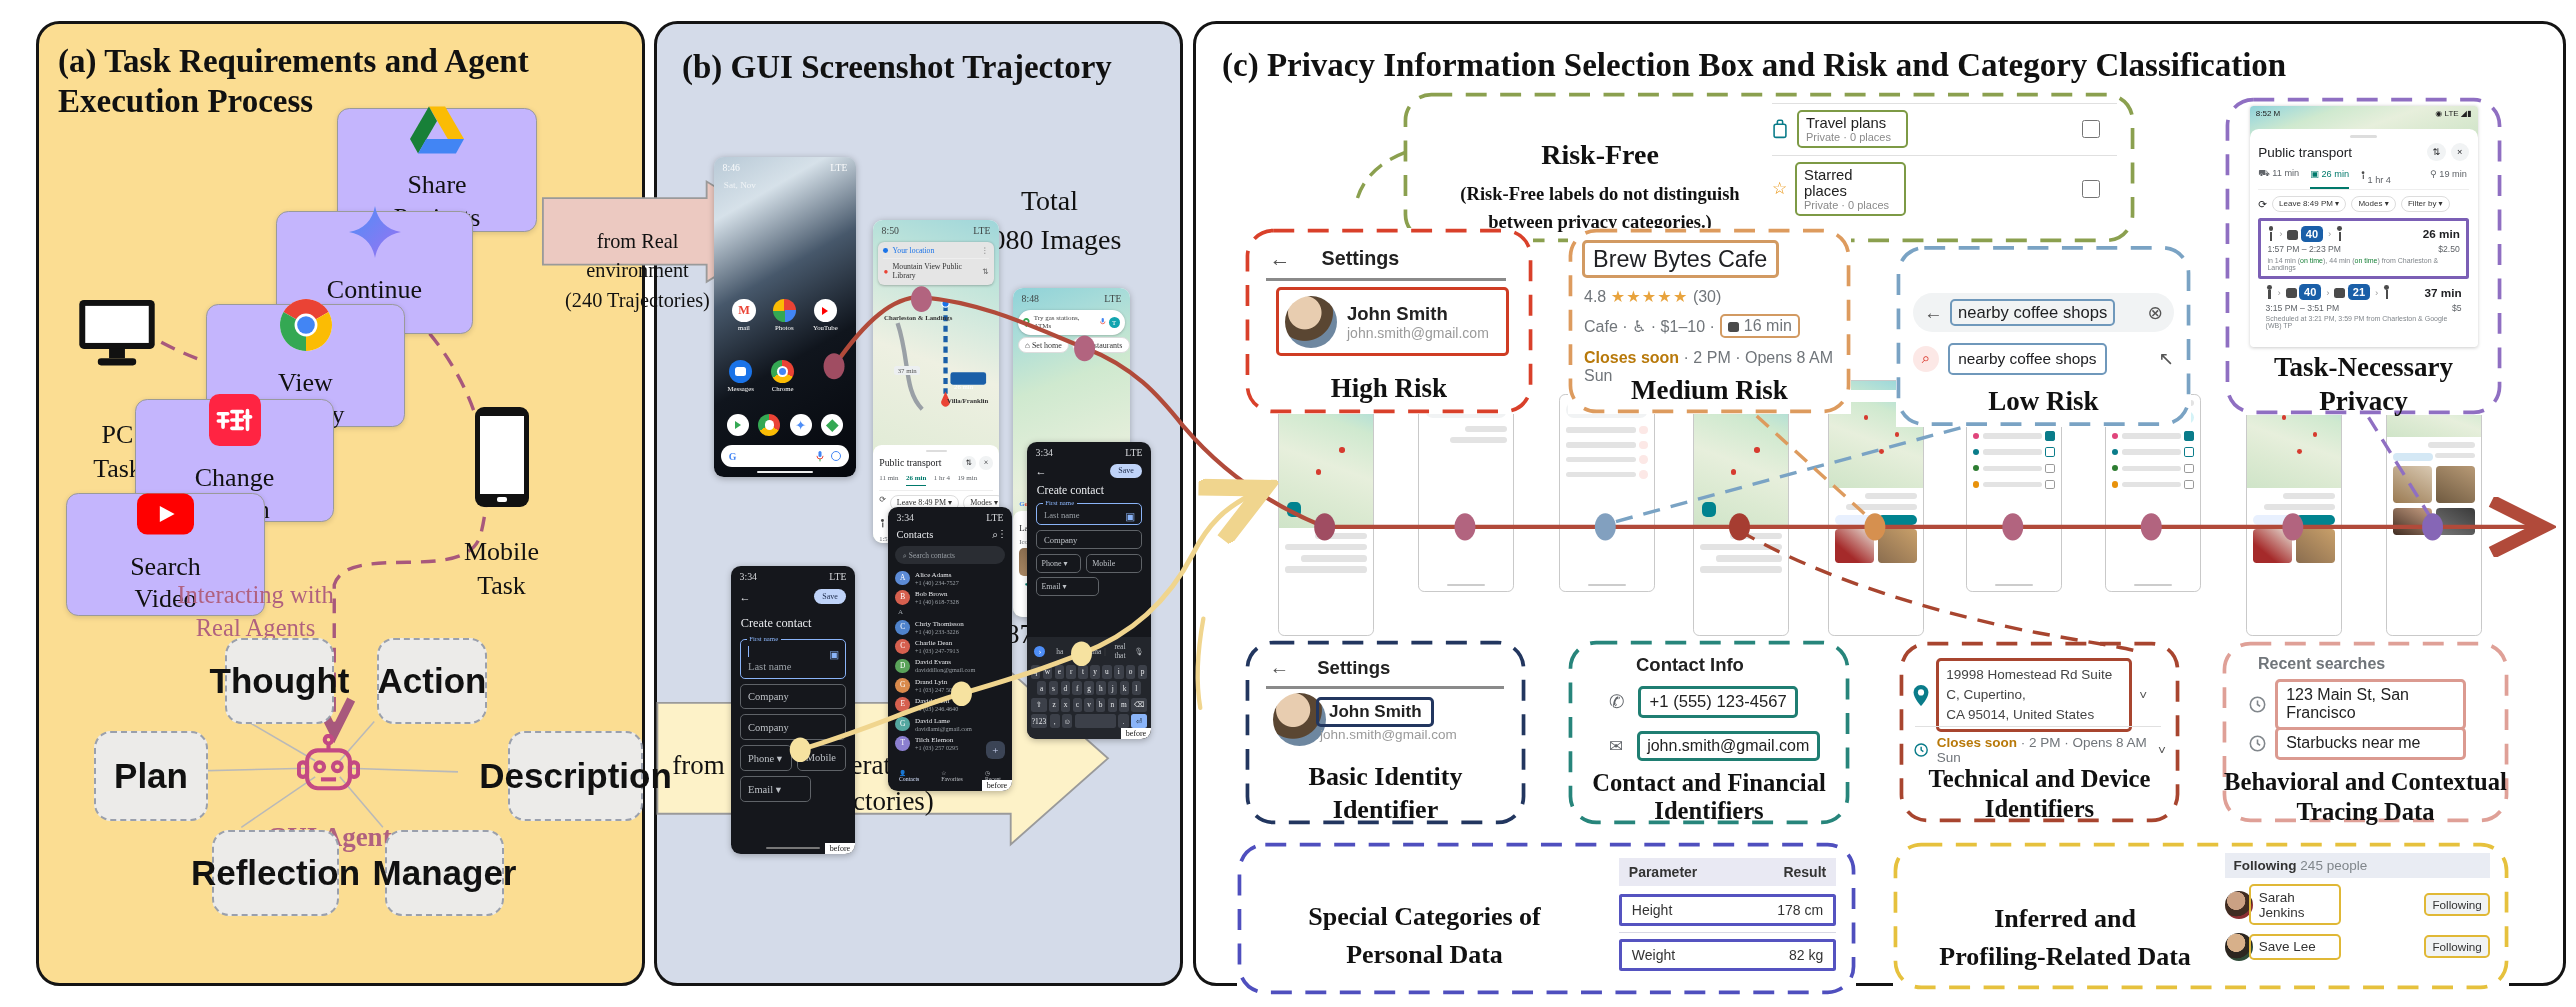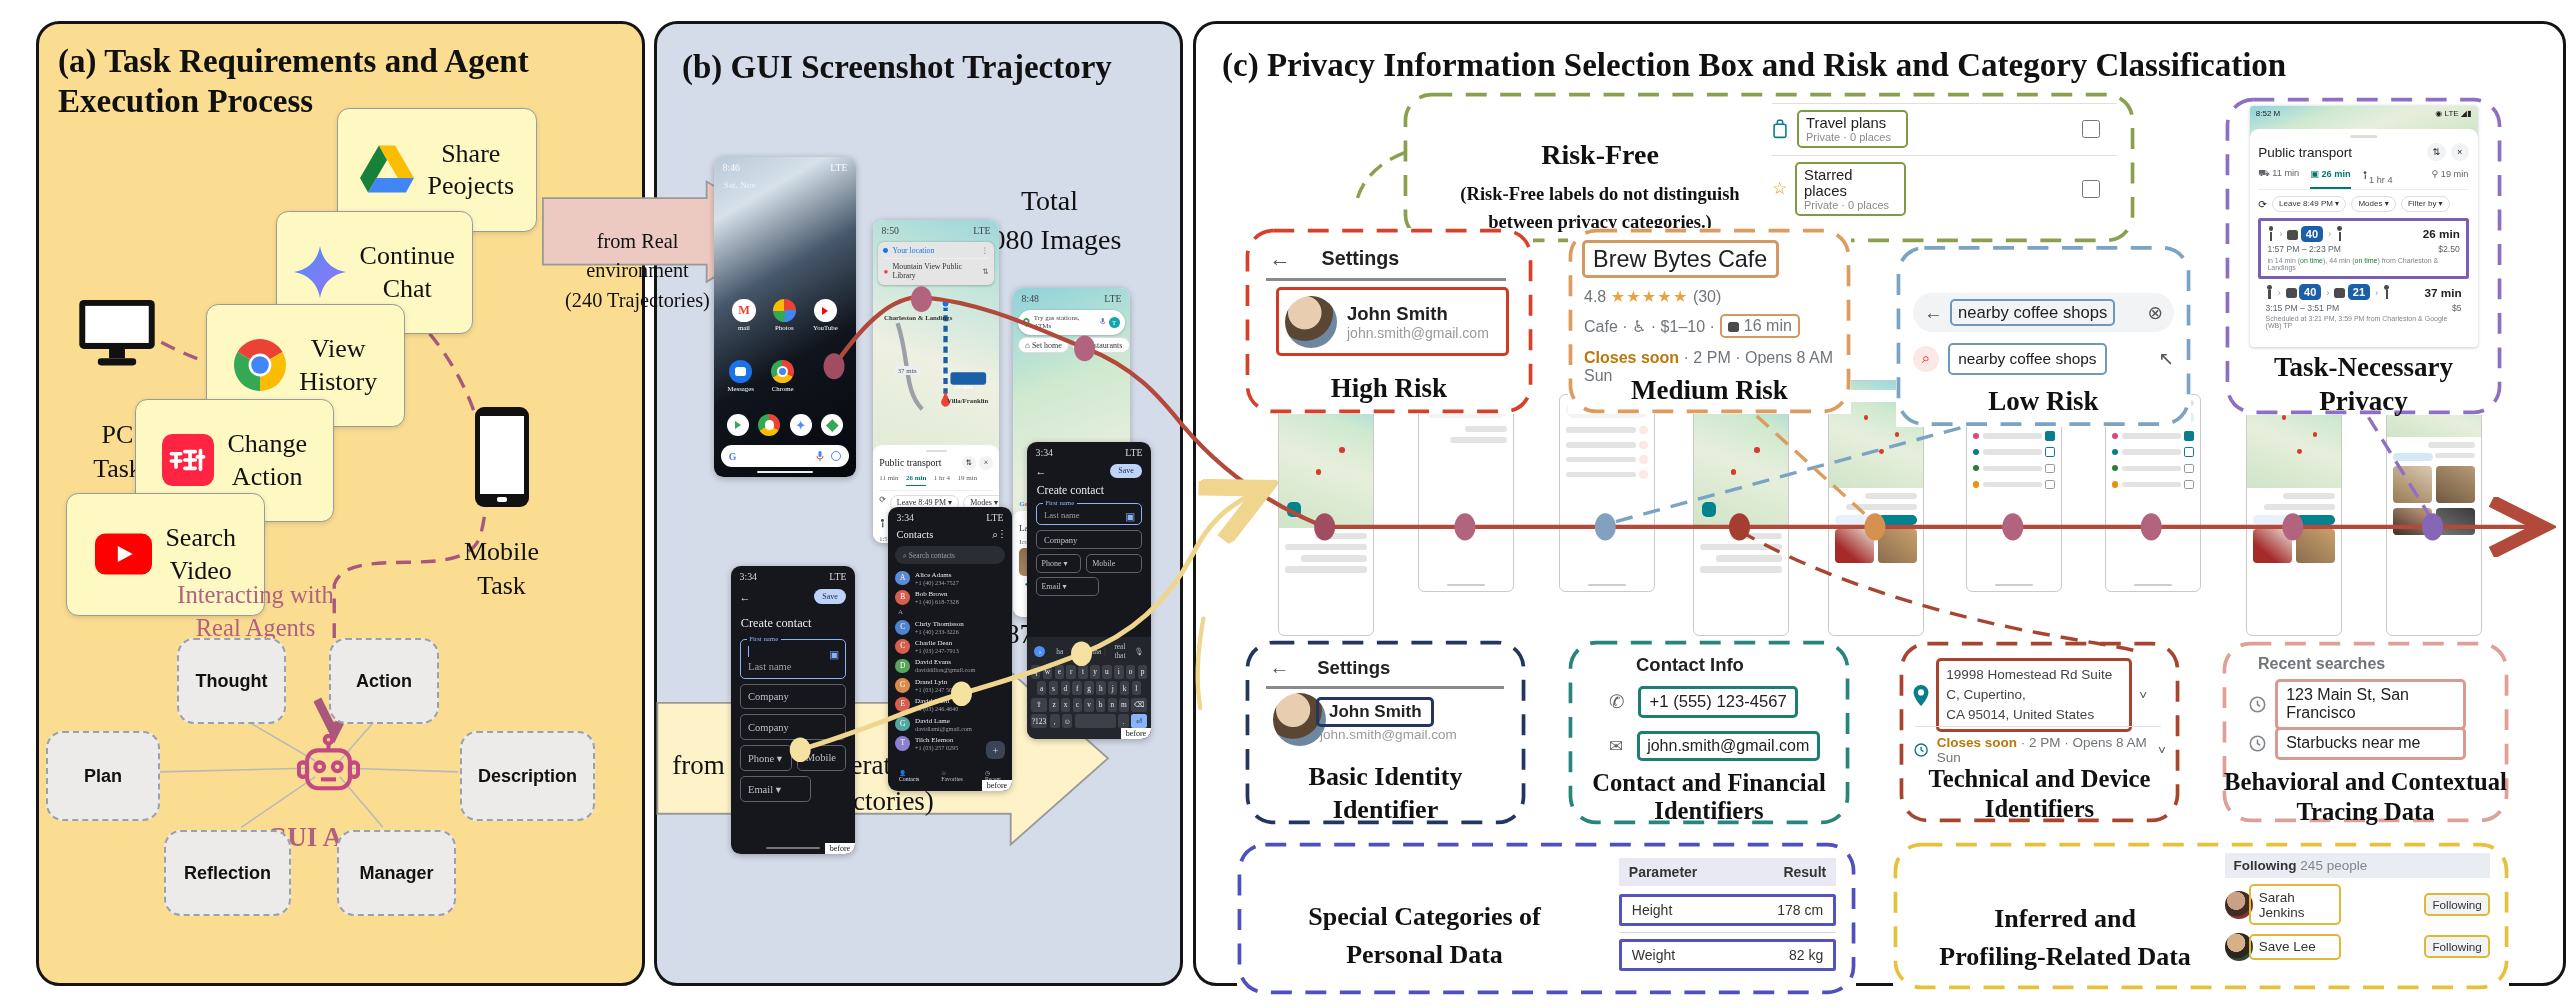--- a/index.html
+++ b/index.html
@@ -4,25 +4,25 @@
 <style>
   html,body{margin:0;padding:0;background:#fff;}
   #root{position:relative;width:2576px;height:1007px;overflow:hidden;background:#fff;
         font-family:"Liberation Sans","DejaVu Sans",sans-serif;color:#111;}
   .abs{position:absolute;}
   .serif{font-family:"Liberation Serif","DejaVu Serif",serif;margin-top:24px;}
   .panel{position:absolute;border:3.1px solid #141414;border-radius:23.4px;box-sizing:border-box;}
   .ptitle{font-family:"Liberation Serif","DejaVu Serif",serif;font-weight:bold;font-size:33px;line-height:1.2;}
   svg.lay{position:absolute;left:0;top:0;pointer-events:none;}
   
-  .card{position:absolute;background:#fef9c3;border:1.8px solid #9a9a9a;border-radius:12.3px;
-        box-shadow:0 1.8px 4.9px rgba(0,0,0,.12);display:flex;align-items:center;justify-content:center;gap:13.5px;}
+  .card{position:absolute;background:#c4b5fd;border:1.8px solid #9a9a9a;border-radius:12.3px;
+        box-shadow:0 1.8px 4.9px rgba(0,0,0,.12);display:flex;align-items:center;justify-content:center;gap:13.5px;flex-direction:column;}
   .card .txt{font-family:"Liberation Serif","DejaVu Serif",serif;font-size:26px;text-align:center;line-height:1.25;}
   .module{position:absolute;background:#ecebe9;border:2.5px dashed #9aa0ad;border-radius:17px;
-          display:flex;align-items:center;justify-content:center;font-weight:bold;font-size:18px;}
+          display:flex;align-items:center;justify-content:center;font-weight:bold;font-size:35px;margin-left:48px;}
   
   .dashbox{position:absolute;box-sizing:border-box;background:#fff;}
   .dashbox > svg.border{position:absolute;inset:0;width:100%;height:100%;overflow:visible;}
   .dashbox > svg.border rect{fill:none;stroke-width:6px;rx:42px;x:4px;y:4px;width:calc(100% - 8px);height:calc(100% - 8px);}
   .risklabel{position:absolute;width:100%;text-align:center;font-family:"Liberation Serif","DejaVu Serif",serif;
              font-weight:bold;font-size:27px;line-height:1.25;}
   .hlbox{position:absolute;box-sizing:border-box;border-radius:4.9px;}
   
   .phone{position:absolute;border-radius:9.8px;overflow:hidden;box-shadow:0 1.2px 6.2px rgba(0,0,0,.25);box-sizing:border-box;font-family:Liberation Serif, serif;}
   .dark{background:#15171c;color:#e8eaed;}
@@ -871,21 +871,21 @@
         <div style="width:27px;height:3.1px;background:#ddd;border-radius:1.8px;margin:1.2px auto 4.9px;"></div>
         <div style="display:flex;align-items:center;justify-content:space-between;">
           <span style="font-size:13.5px;">Public transport</span>
           <span style="display:flex;gap:4.9px;">
             <span style="width:18.5px;height:18.5px;border-radius:50%;background:#f1f3f4;text-align:center;line-height:18.5px;">⇅</span>
             <span style="width:18.5px;height:18.5px;border-radius:50%;background:#f1f3f4;text-align:center;line-height:18.5px;">×</span>
           </span>
         </div>
         <div style="display:flex;gap:11px;margin-top:6.2px;border-bottom:0.6px solid #eee;font-size:9.2px;color:#5f6368;">
           <span style="padding-bottom:4.9px;">⛟ <span>11 min</span></span>
-          <span style="color:#00796b;font-weight:bold;border-bottom:2.5px solid #00796b;padding-bottom:0;">▣ <span>26 min</span></span>
+          <span style="color:#00796b;font-weight:normal;border-bottom:2.5px solid #00796b;padding-bottom:0;">▣ <span>26 min</span></span>
           <span style="padding-bottom:4.9px;"><span class="pico" style="transform:scale(.55);width:4.9px;"></span> <span>1 hr 4</span></span>
           <span style="padding-bottom:4.9px;margin-left:28px;">⚲ <span>19 min</span></span>
         </div>
         <div style="display:flex;gap:4.9px;margin-top:5.5px;font-size:8px;align-items:center;">
           <span style="font-size:10.5px;">⟳</span>
           <span class="chip"><span>Leave 8:49 PM</span> ▾</span>
           <span class="chip"><span>Modes</span> ▾</span>
           <span class="chip"><span>Filter by</span> ▾</span>
         </div>
         <div class="hlbox" style="position:static;border:3.1px solid #7b5fb5;border-radius:2.5px;margin-top:6.2px;padding:4.9px 6.2px;">

